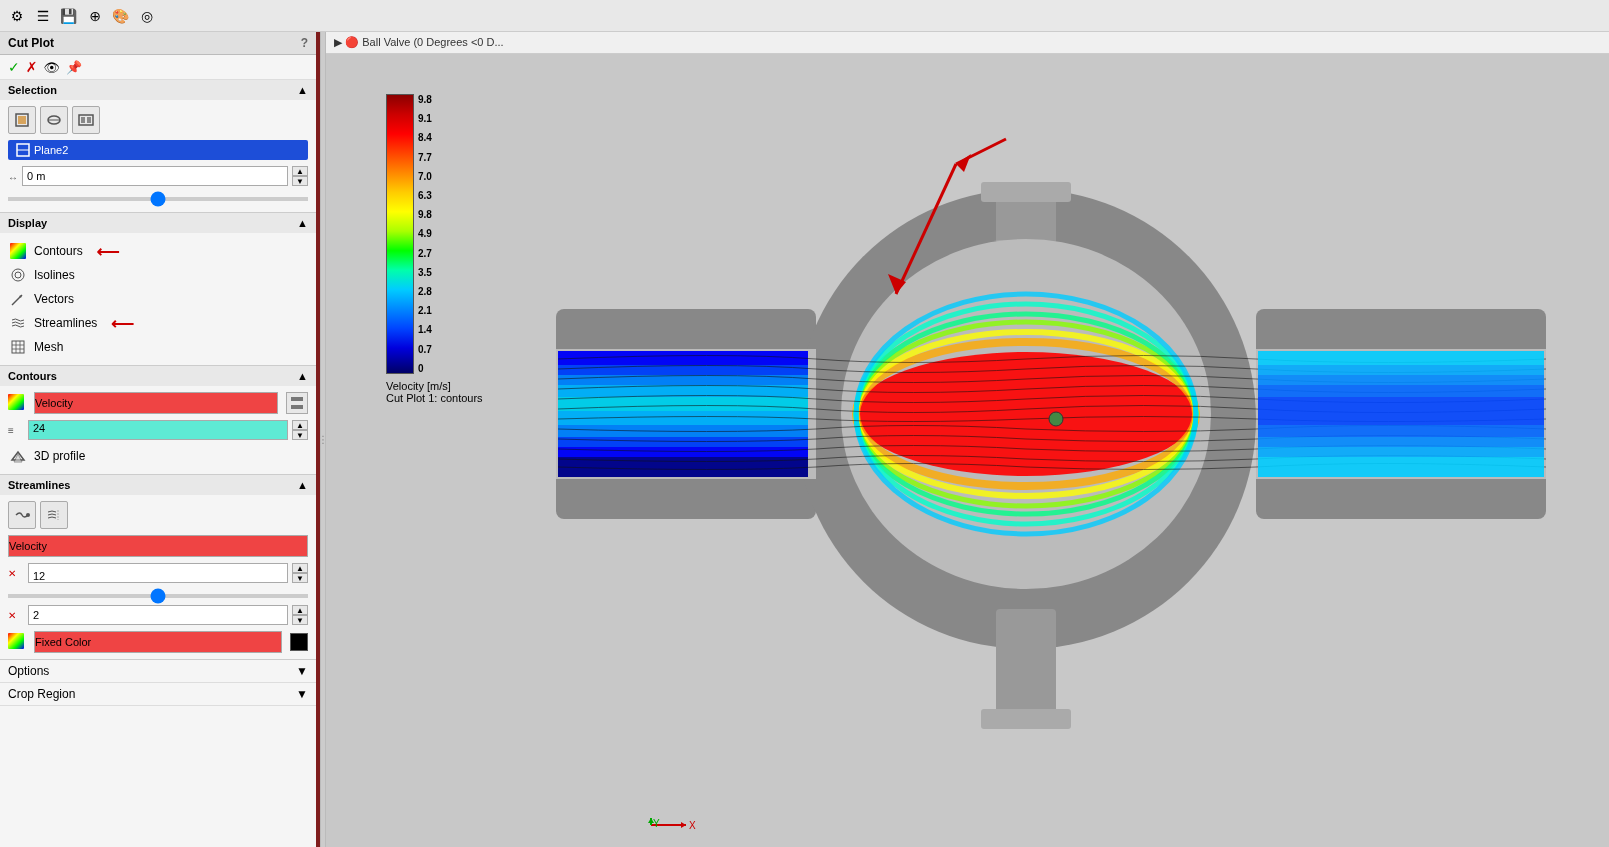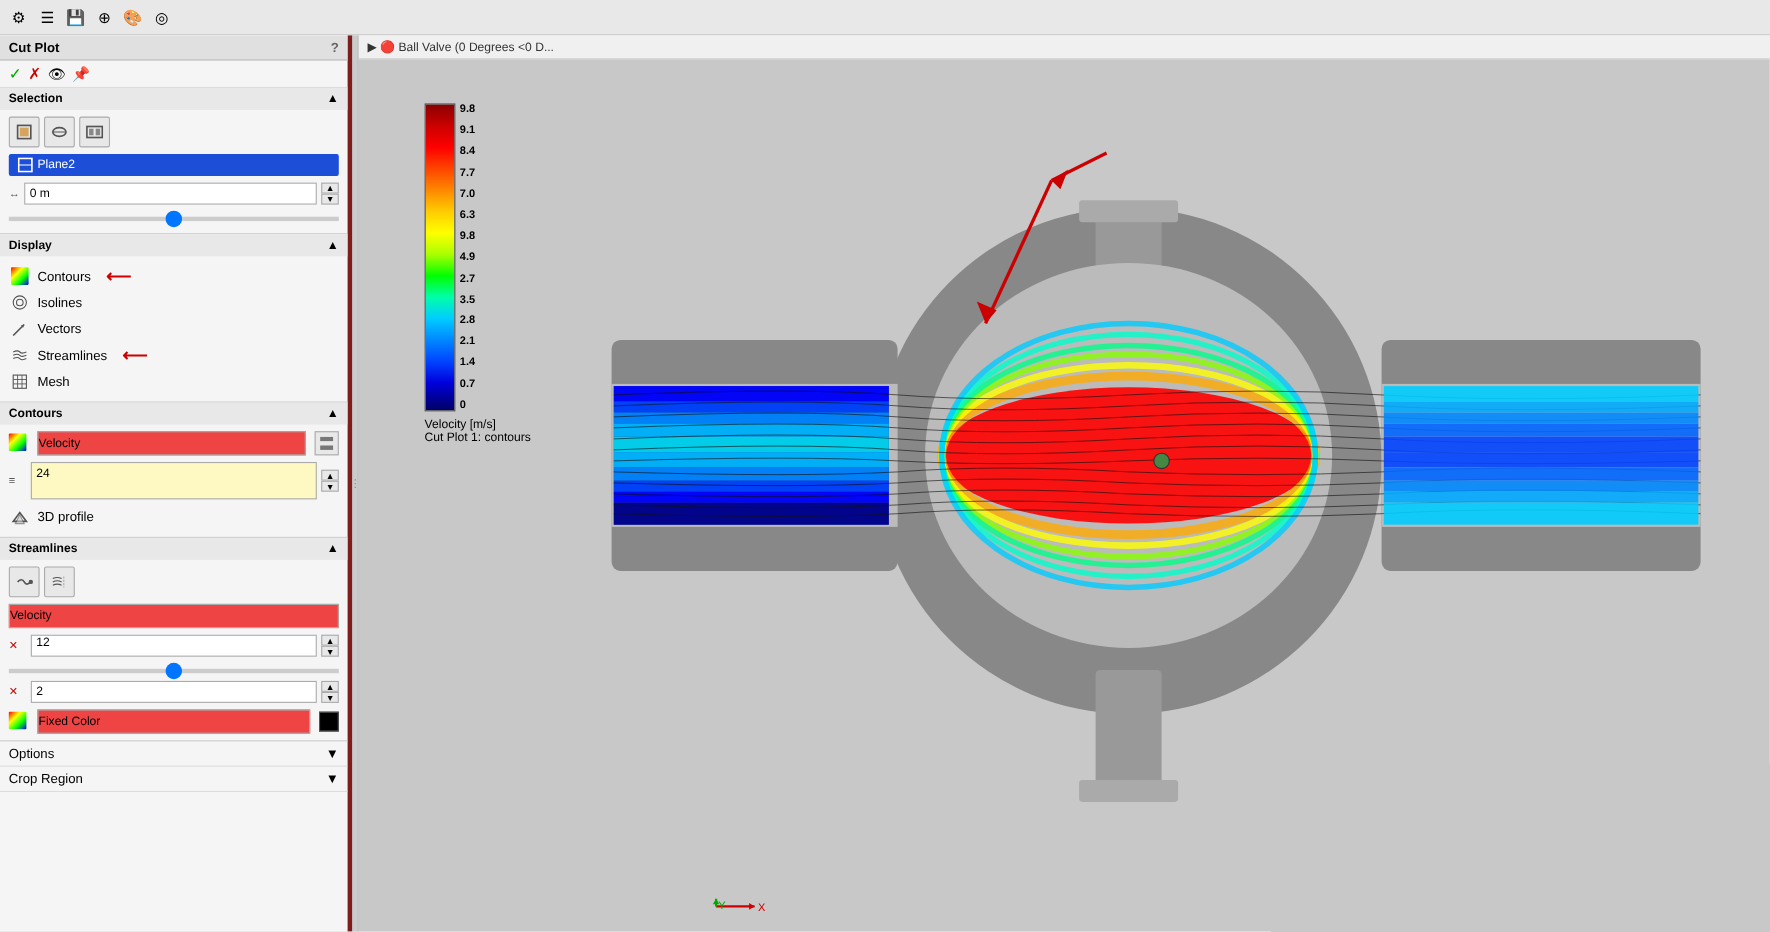--- a/index.html
+++ b/index.html
@@ -222,21 +222,21 @@
           <div style="width:22px;height:22px;border:1px solid #aaa;background:#e8e8e8;display:flex;align-items:center;justify-content:center;cursor:pointer;margin-left:4px;">
             <svg width="12" height="12" viewBox="0 0 12 12">
                 <rect x="0" y="0" width="12" height="4" fill="#777"></rect>
                 <rect x="0" y="8" width="12" height="4" fill="#777"></rect>
               </svg>
           </div>
         </div>
 
         <div class="input-row">
           <span style="font-size:10px;color:#555;width:16px;">≡</span>
-          <div style="flex:1;border:1px solid #aaa;background:#fef9c3;height:20px;display:flex;align-items:flex-end;padding:16px 4px;font-size:11px;">
+          <div style="flex:1;border:1px solid #aaa;background:#5eead4;height:20px;display:flex;align-items:flex-start;padding:1px 4px;font-size:11px;">
             <span>24</span>
           </div>
           <div class="spin-btn">
             <div class="spin-up">▲</div>
             <div class="spin-down">▼</div>
           </div>
         </div>
 
         <div class="display-item" style="margin-top:4px;">
           <div class="display-item-icon">
@@ -278,21 +278,21 @@
           <div style="position:relative;flex:1;">
             <select style="width:100%;height:22px;">
               <option>Velocity</option>
               <option>Pressure</option>
             </select>
           </div>
         </div>
 
         <div class="input-row">
           <span style="font-size:10px;color:#cc0000;width:16px;">✕</span>
-          <div style="flex:1;border:1px solid #aaa;background:white;height:20px;display:flex;align-items:flex-start;padding:0 4px;font-size:11px;">
+          <div style="flex:1;border:1px solid #aaa;background:white;height:20px;display:flex;align-items:flex-end;padding:0 4px;font-size:11px;">
             <span>12</span>
           </div>
           <div class="spin-btn">
             <div class="spin-up">▲</div>
             <div class="spin-down">▼</div>
           </div>
         </div>
 
         <div class="slider-row">
           <input type="range" class="slider" min="0" max="100" value="50" style="">

